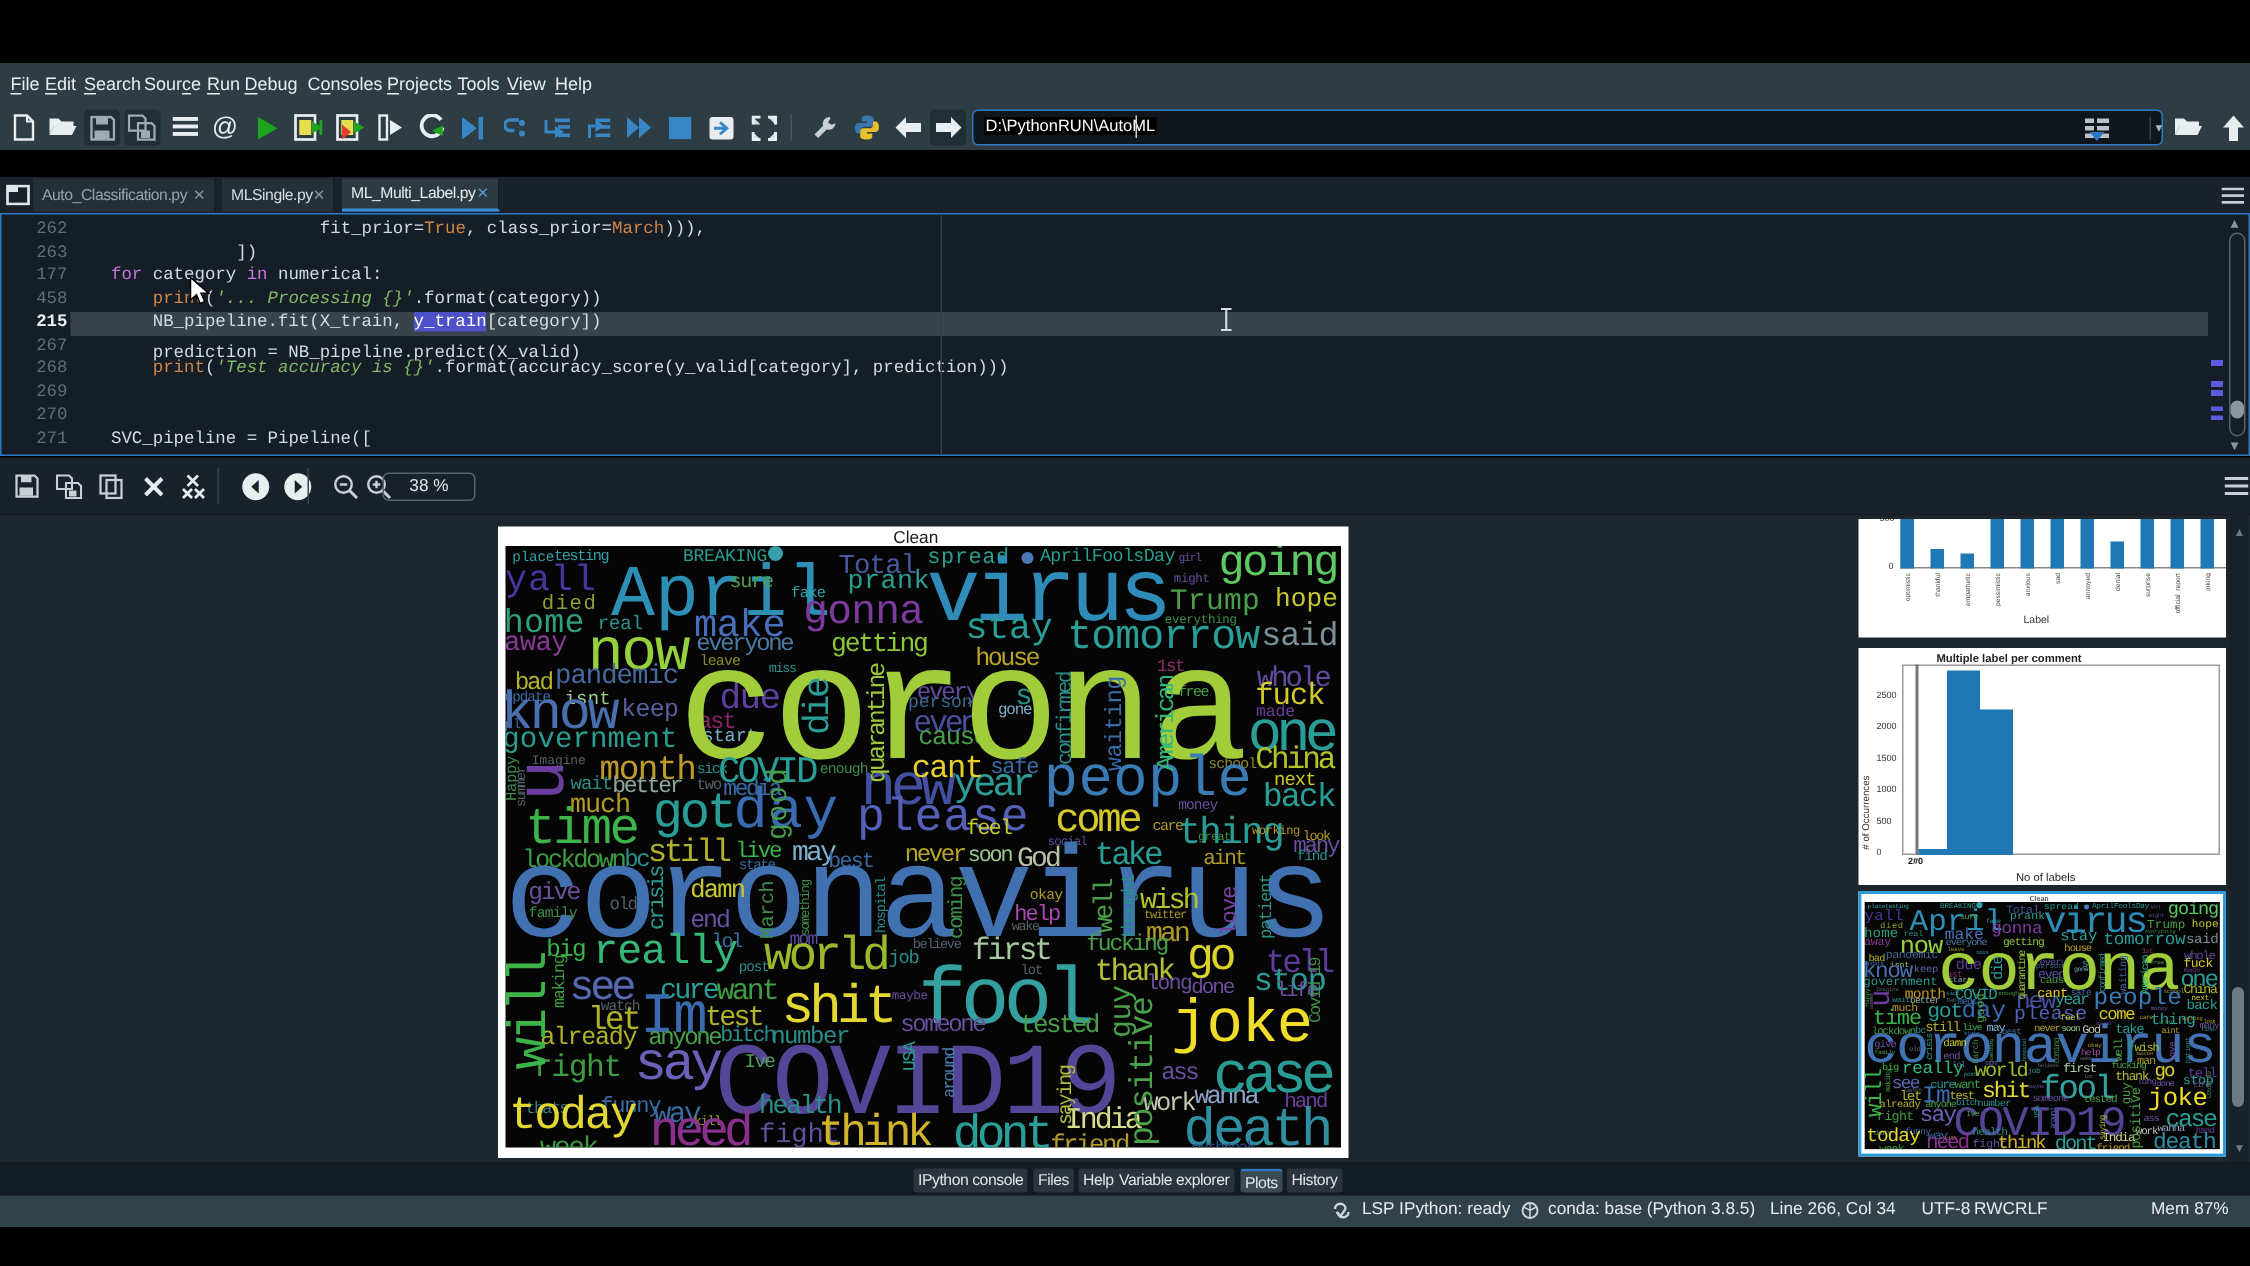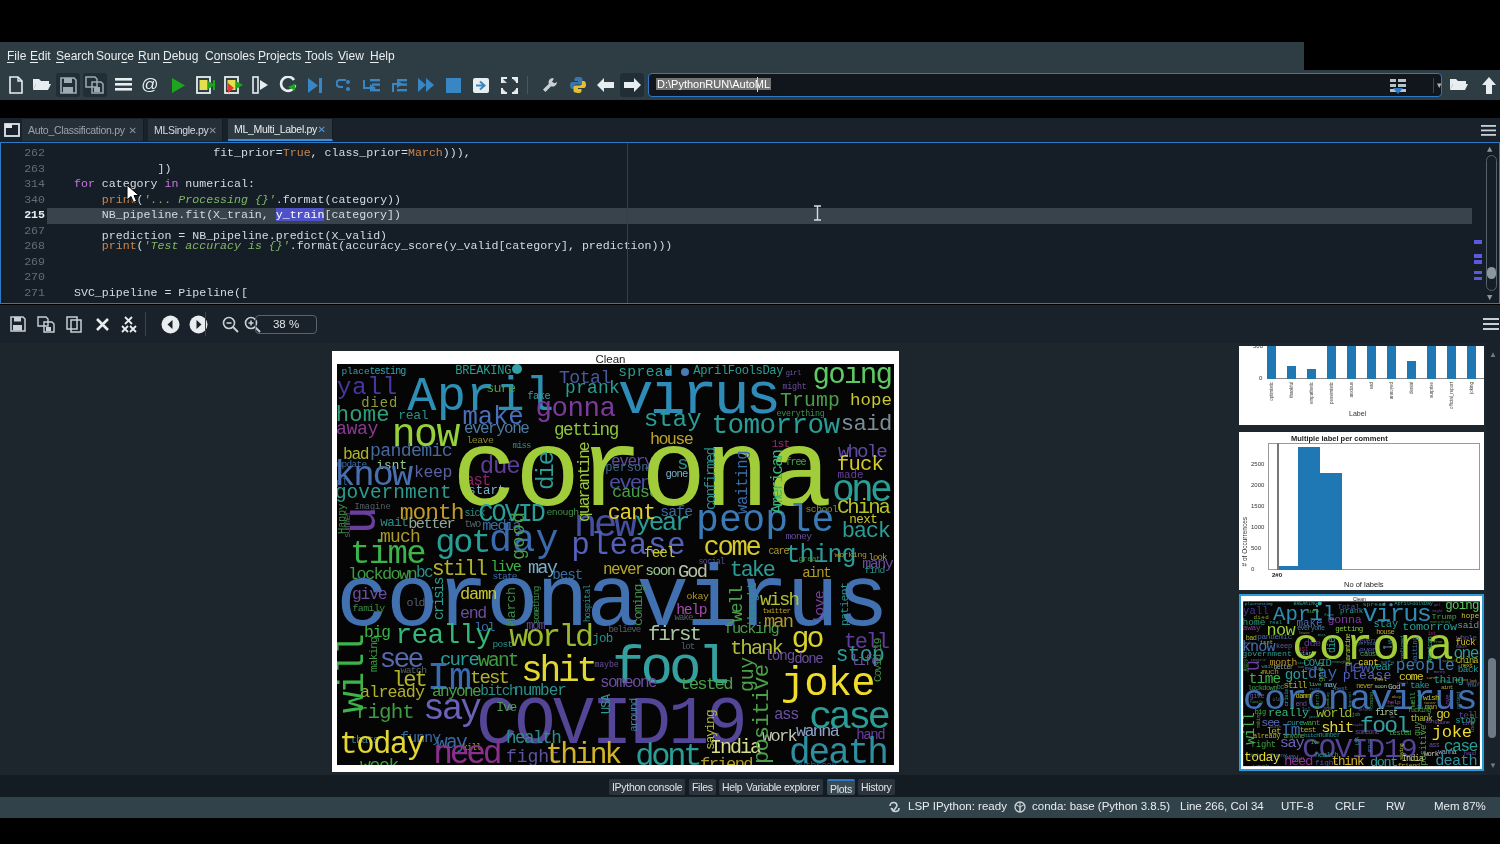--- a/index.html
+++ b/index.html
@@ -2,21 +2,21 @@
 <html><head><meta charset="utf-8"><style>
 *{margin:0;padding:0;box-sizing:border-box}
 html,body{width:1500px;height:844px;overflow:hidden;background:#000;
  font-family:"Liberation Sans",sans-serif;}
 .abs{position:absolute}
 #root{position:relative;width:1500px;height:844px;background:#000}
 
 #titlebar{position:absolute;left:0;top:19px;width:1500px;height:23px;background:#fff;color:#111;font-size:12px}
 #titlebar .txt{position:absolute;left:23px;top:4px}
 
-#menubar{position:absolute;left:0;top:42px;width:1304px;height:28px;background:#2e3d44;color:#e8edef;font-size:12px}
+#menubar{position:absolute;left:0;top:42px;width:1500px;height:28px;background:#2e3d44;color:#e8edef;font-size:12px}
 #menubar span{position:absolute;top:7px}
 #menubar u{text-decoration:underline;text-underline-offset:2px}
 
 #toolbar{position:absolute;left:0;top:70px;width:1500px;height:30px;background:#2e3d44}
 .tbi{position:absolute;top:3px;width:24px;height:24px;display:flex;align-items:center;justify-content:center}
 .tile{background:#222e35;border-radius:3px}
 
 #pathbar{position:absolute;left:0;top:100px;width:1500px;height:18px;background:#1b242b;color:#dde4e8;font-size:11.5px}
 
 #tabbar{position:absolute;left:0;top:118px;width:1500px;height:25px;background:#19222a}
@@ -222,21 +222,21 @@
           <path d="M8 1L1 8l7 7V11h10V5H8z" fill="#e8edef"></path>
         </svg>
       </div>
       <div class="tbi tile" style="left:620px">
         <svg width="19" height="16" viewBox="0 0 19 16">
           <path d="M11 1l7 7-7 7V11H1V5h10z" fill="#e8edef"></path>
         </svg>
       </div>
       <div class="abs" style="left:527px;top:6px;width:1px;height:18px;background:#4a565e"></div>
       <div class="abs" style="left:648px;top:3px;width:794px;height:24px;background:#11161c;border:1px solid #2d79c7;border-radius:4px">
-        <span class="abs" style="left:7px;top:4px;background:#737373;color:#fff;font-size:11px;padding:0 1px">D:\PythonRUN\AutoML</span>
+        <span class="abs" style="left:7px;top:4px;background:#000000;color:#fff;font-size:11px;padding:0 1px">D:\PythonRUN\AutoML</span>
         <span class="abs" style="left:108px;top:3px;width:1px;height:15px;background:#cfd6da"></span>
         <svg class="abs" style="left:740px;top:4px" width="18" height="16" viewBox="0 0 18 16">
           <g fill="#b9c2c8">
             <rect x="1" y="1" width="6" height="3"></rect>
             <rect x="9" y="1" width="8" height="3"></rect>
             <rect x="1" y="6" width="6" height="3"></rect>
             <rect x="9" y="6" width="8" height="3"></rect>
             <rect x="1" y="11" width="6" height="3"></rect>
             <rect x="9" y="11" width="8" height="3"></rect>
           </g>
@@ -276,23 +276,23 @@
       <div class="tab" style="left:22px;width:122px;color:#98a3ac;">Auto_Classification.py<span class="x" style="color:#8a97a0">✕</span></div>
       <div class="tab" style="left:148px;width:75px;color:#d4dce2;">MLSingle.py<span class="x" style="color:#8a97a0">✕</span></div>
       <div class="tab" style="left:228px;width:105px;color:#e8edef;background:#2d3a42;border-bottom:2px solid #3a8fd9;">ML_Multi_Label.py<span class="x" style="color:#5f9bd0">✕</span></div>
     </div>
 <div id="editor">
       <div class="cline" style="top:65.0px"></div>
       <div class="ln" style="top:3.0px;left:0;">262</div>
       <div class="cl" style="top:3.0px;left:212.2px">fit_prior=<span class="bi">True</span>, class_prior=<span class="bi">March</span>))),</div>
       <div class="ln" style="top:18.5px;left:0;">263</div>
       <div class="cl" style="top:18.5px;left:156.5px">])</div>
-      <div class="ln" style="top:34.0px;left:0;">314</div>
+      <div class="ln" style="top:34.0px;left:0;">177</div>
       <div class="cl" style="top:34.0px;left:73.0px"><span class="kw">for</span> category <span class="kw">in</span> numerical:</div>
-      <div class="ln" style="top:49.5px;left:0;">340</div>
+      <div class="ln" style="top:49.5px;left:0;">458</div>
       <div class="cl" style="top:49.5px;left:100.8px"><span class="bi">print</span>(<span class="st">'... Processing {}'</span>.format(category))</div>
       <div class="ln" style="top:65.0px;left:0;color:#e8eef2;font-weight:bold;">215</div>
       <div class="cl" style="top:65.0px;left:100.8px">NB_pipeline.fit(X_train, <span style="background:#4e51c8;color:#fff">y_train</span>[category])</div>
       <div class="ln" style="top:80.5px;left:0;">267</div>
       <div class="cl" style="top:86px;left:100.8px">prediction = NB_pipeline.predict(X_valid)</div>
       <div class="ln" style="top:96.0px;left:0;">268</div>
       <div class="cl" style="top:96.0px;left:100.8px"><span class="bi">print</span>(<span class="st">'Test accuracy is {}'</span>.format(accuracy_score(y_valid[category], prediction)))</div>
       <div class="ln" style="top:111.5px;left:0;">269</div>
       <div class="ln" style="top:127.0px;left:0;">270</div>
       <div class="ln" style="top:142.5px;left:0;">271</div>
@@ -889,15 +889,15 @@
       <span style="left:1014px;top:4px">
         <svg width="12" height="12" viewBox="0 0 12 12">
           <circle cx="6" cy="6" r="5" fill="none" stroke="#cdd5da" stroke-width="1.3"></circle>
           <path d="M6 1v10M1.5 3.5L6 6l4.5-2.5M6 6v5" stroke="#cdd5da" stroke-width="1" fill="none"></path>
         </svg>
       </span>
       <span style="left:1032px">conda: base (Python 3.8.5)</span>
       <span style="left:1180px">Line 266, Col 34</span>
       <span style="left:1281px">UTF-8</span>
       <span style="left:1335px">CRLF</span>
-      <span style="left:1386px">RW</span>
+      <span style="left:1316px">RW</span>
       <span style="left:1434px">Mem 87%</span>
     </div>
 </div>
 </body></html>

